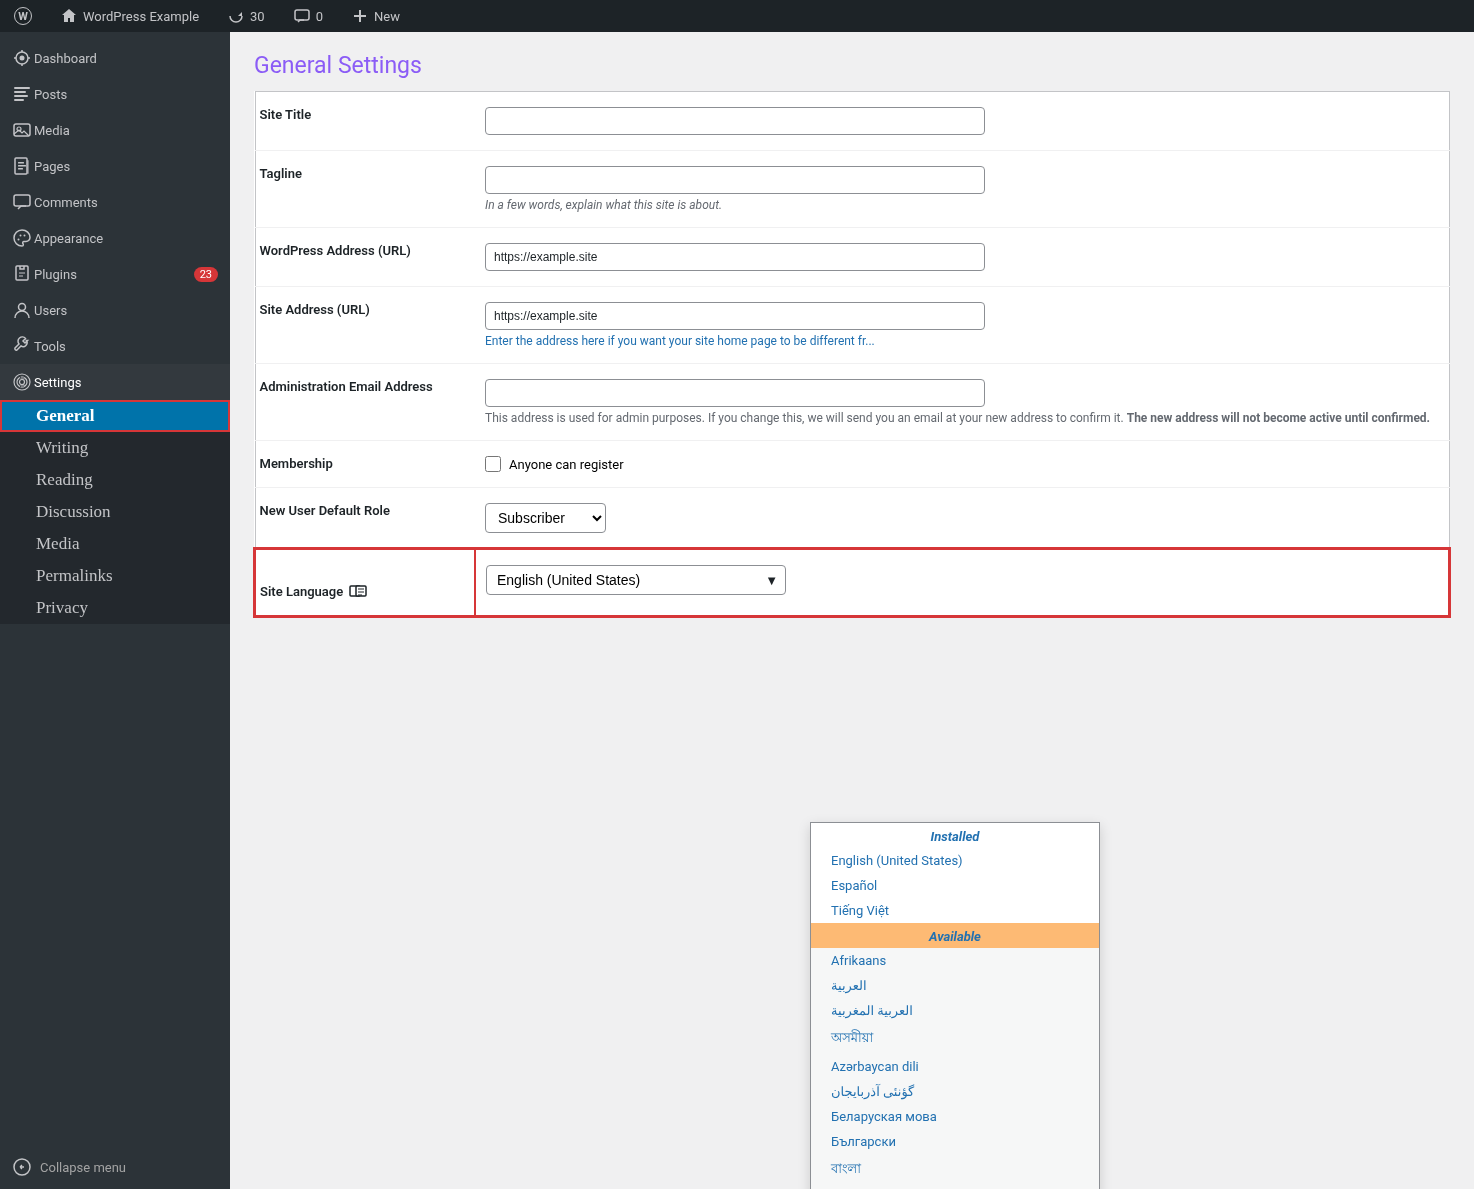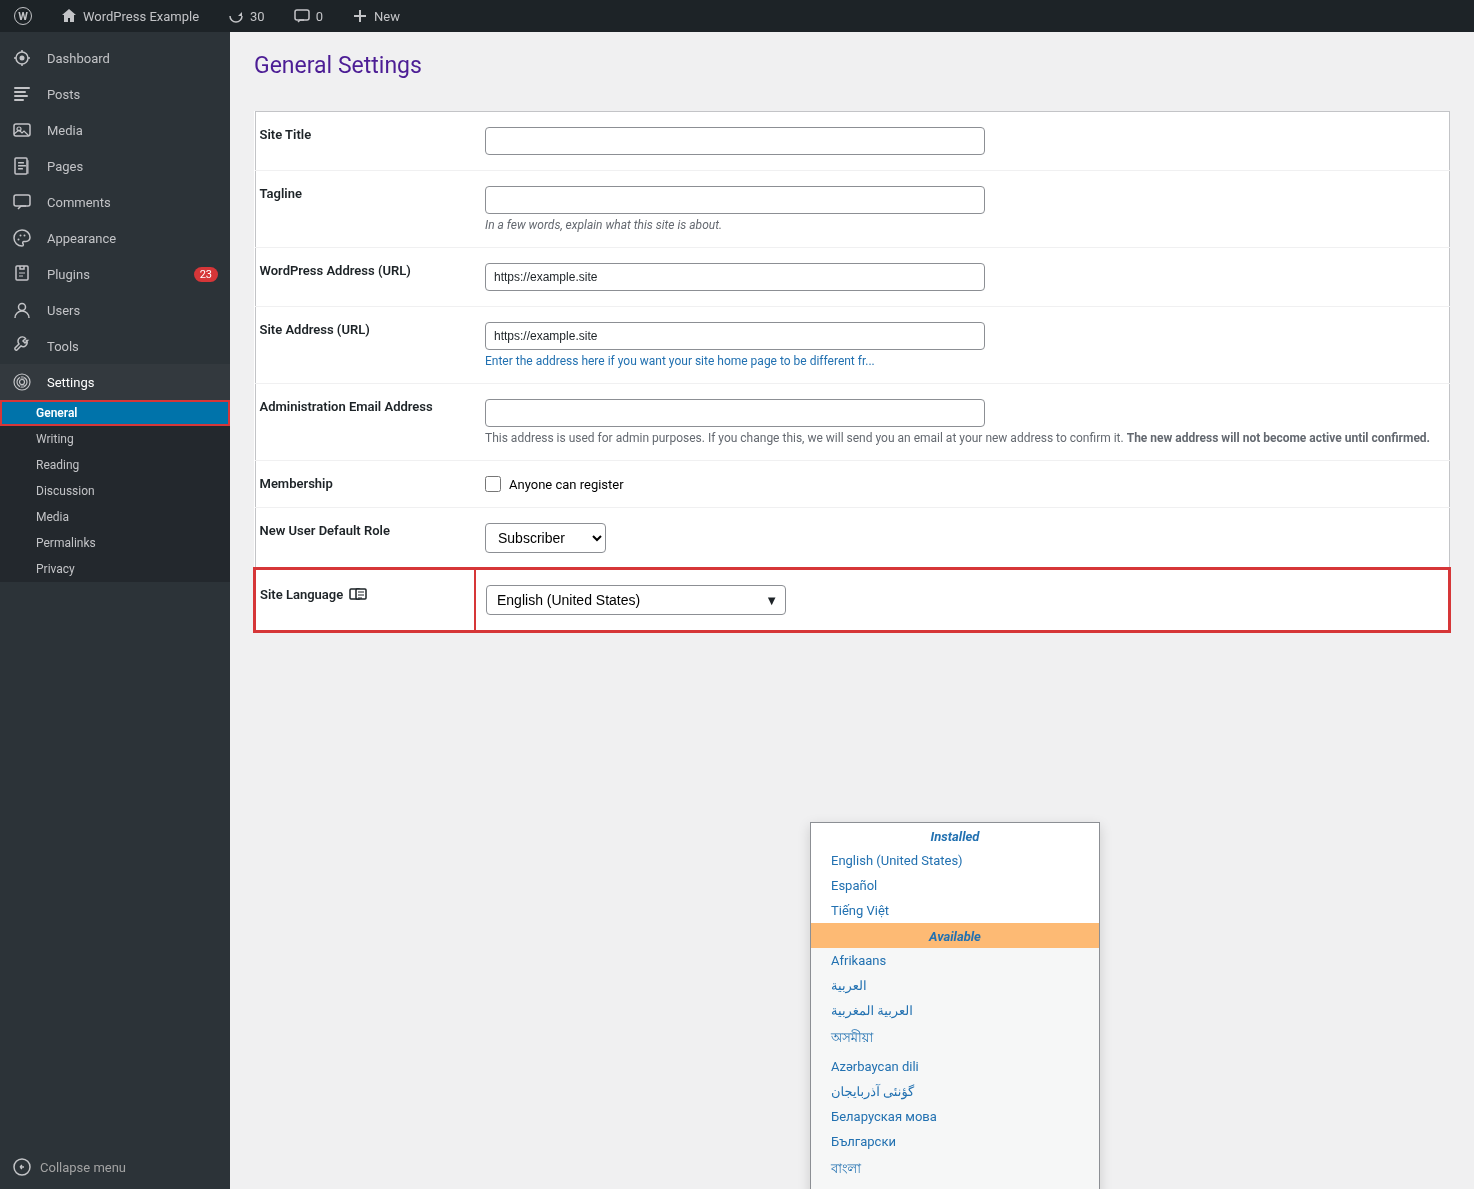--- a/index.html
+++ b/index.html
@@ -34,49 +34,49 @@
     .sidebar {
       background: #2c3338;
       width: 230px;
       flex-shrink: 0;
       overflow-y: auto;
       display: flex;
       flex-direction: column;
     }
     .sidebar-menu { list-style: none; padding-top: 8px; }
     .sidebar-item {
-      display: flex; align-items: center; gap: 15px;
+      display: flex; align-items: center; gap: 2px;
       padding: 8px 12px;
       color: #c3c4c7; cursor: pointer; font-size: 13px; position: relative;
     }
     .sidebar-item.active-parent { background: #33393e; color: #fff; }
     .sidebar-icon { width: 20px; height: 20px; display: flex; align-items: center; justify-content: center; flex-shrink: 0; }
     .sidebar-label { flex: 1; }
     .badge {
       background: #d63638; color: #fff; border-radius: 10px; padding: 1px 6px; font-size: 11px; min-width: 18px; text-align: center;
     }
 
     
     .submenu { background: #23282d; }
     .submenu-item {
-      display: block; padding: 6px 28px 6px 36px; color: #c3c4c7; cursor: pointer; font-size: 12px;
+      display: block; padding: 6px 28px 6px 36px; color: #c3c4c7; cursor: pointer; font-size: 17px; font-family: Liberation Serif, serif;
     }
     .submenu-item.active { color: #fff; font-weight: 600; }
 
     
     .collapse-menu {
       margin-top: auto; padding: 12px; display: flex; align-items: center; gap: 8px; color: #a3a3a3; cursor: pointer; font-size: 13px;
     }
 
     
     .content-area {
       flex: 1; padding: 20px 24px; overflow-y: auto; position: relative;
     }
 
-    .page-title { font-size: 23px; font-weight: 400; color: #4c1d95; margin-bottom: 32px; }
+    .page-title { font-size: 23px; font-weight: 400; color: #8b5cf6; margin-bottom: 12px; }
 
     .settings-table { width: 100%; border-collapse: collapse; background: #fff; border: 1px solid #c3c4c7; }
     .settings-table th {
       text-align: left; padding: 15px 4px; font-weight: 600; color: #1d2327; width: 220px; vertical-align: top; background: #fff; border-bottom: 1px solid #f0f0f1;
     }
     .settings-table td { padding: 15px 10px; border-bottom: 1px solid #f0f0f1; vertical-align: top; }
     .settings-table tr:last-child th, .settings-table tr:last-child td { border-bottom: none; }
 
     input[type="text"], input[type="email"] {
       width: 400px; padding: 6px 8px; border: 1px solid #8c8f94; border-radius: 4px; font-size: 12px; color: #1d2327; background: #fff;
@@ -377,21 +377,21 @@
               <option>Contributor</option>
               <option>Author</option>
               <option>Editor</option>
               <option>Administrator</option>
             </select>
           </td>
         </tr>
 
         <tr style="border: 2px solid #d63638; outline: 2px solid #d63638;">
           <th style="border: 2px solid #d63638;">
-            <span style="display:inline-flex; align-items:center; gap:6px;">
+            <span style="display:inline-flex; align-items:center; gap:6px;margin-top:17px;">
               <span>Site Language</span>
               <span style="display:inline-flex;">
                 <svg width="18" height="18" viewBox="0 0 18 18" fill="none">
                   <rect x="1" y="4" width="10" height="10" rx="1" stroke="#1d2327" stroke-width="1.5" fill="none"></rect>
                   <rect x="7" y="4" width="10" height="10" rx="1" stroke="#1d2327" stroke-width="1.5" fill="#fff"></rect>
                   <path d="M9 7h6M9 10h6M9 13h4" stroke="#1d2327" stroke-width="1"></path>
                 </svg>
               </span>
             </span>
           </th>

